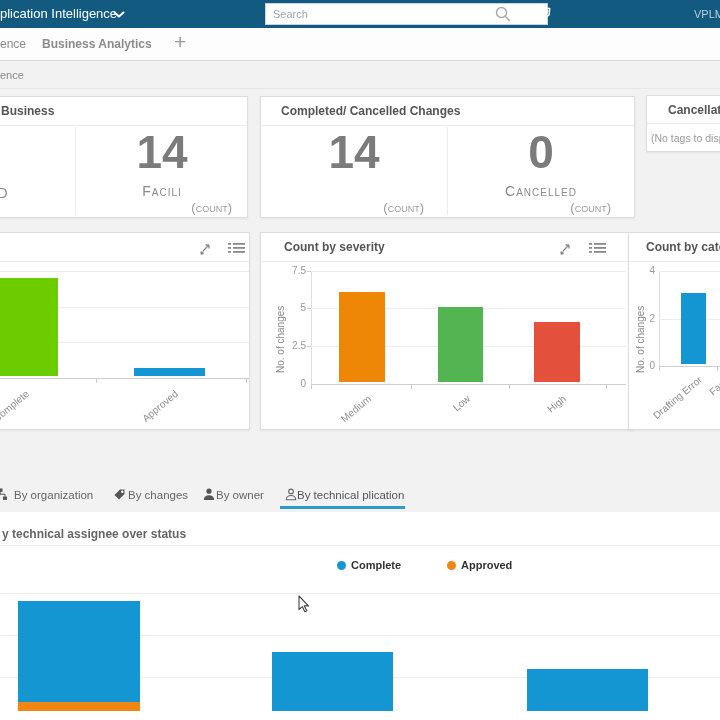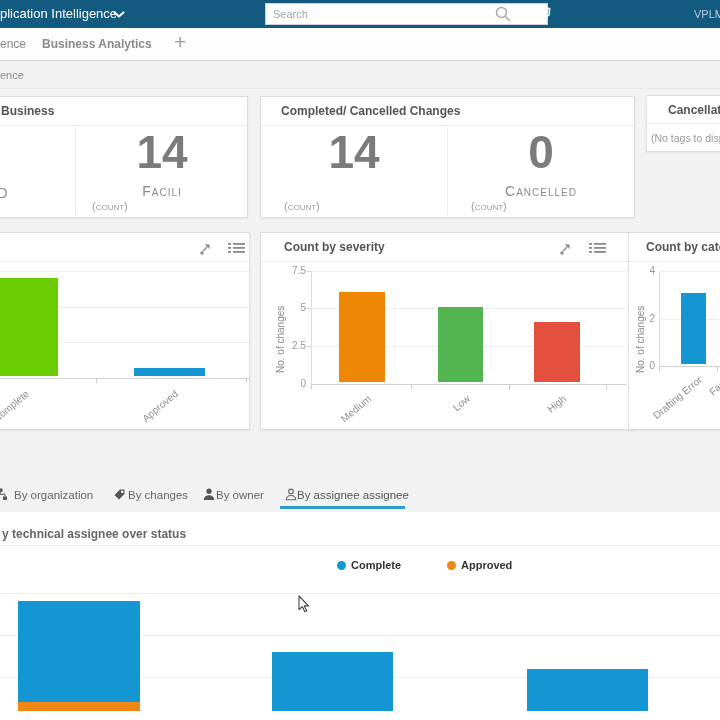--- a/index.html
+++ b/index.html
@@ -24,21 +24,21 @@
   .breadcrumb{position:absolute;left:0;top:69px;font-size:11px;color:#8a8a8a;white-space:nowrap;}
   .head-divider{position:absolute;left:0;top:88px;width:720px;height:1px;background:#e7e7e7;}
 
   
   .card{position:absolute;background:#fff;border:1px solid #ddd;box-shadow:0 1px 2px rgba(0,0,0,.06);box-sizing:border-box;}
   .card-hd{position:absolute;left:0;top:0;right:0;height:28px;border-bottom:1px solid #ececec;}
   .card-title{position:absolute;top:7px;font-size:12px;font-weight:bold;color:#555;white-space:nowrap;}
   .vdiv{position:absolute;top:30px;bottom:2px;width:1px;background:#ececec;}
   .bignum{position:absolute;font-size:46px;font-weight:bold;color:#7b7b7b;line-height:1;text-align:center;}
   .metric-label{position:absolute;font-variant:small-caps;letter-spacing:1px;font-size:14px;color:#8a8a8a;text-align:center;white-space:nowrap;}
-  .metric-sub{position:absolute;font-variant:small-caps;font-size:11px;color:#9a9a9a;text-align:left;white-space:nowrap;}
+  .metric-sub{position:absolute;font-variant:small-caps;font-size:13px;color:#9a9a9a;text-align:right;white-space:nowrap;}
   .empty-text{position:absolute;font-size:10.5px;color:#9a9a9a;white-space:nowrap;}
 
   
   .gl{position:absolute;height:1px;background:#eeeeee;}
   .baseline{position:absolute;height:1px;background:#cfcfcf;}
   .vaxis{position:absolute;width:1px;background:#ddd;}
   .tick{position:absolute;width:1px;height:4px;background:#ccc;}
   .ytick-dash{position:absolute;width:4px;height:1px;background:#ccc;}
   .ytick{position:absolute;font-size:10px;color:#999;text-align:right;width:20px;}
   .ylabel{position:absolute;font-size:10px;color:#8a8a8a;white-space:nowrap;transform:rotate(-90deg);transform-origin:left top;}
@@ -232,21 +232,21 @@
   <div class="ftab" style="left:128px;">By changes</div>
   <svg class="ftab-icon" style="left:203px;" width="12" height="13">
       <circle cx="6" cy="3.2" r="2.6" fill="#555"></circle>
       <path d="M0.8 12 a5.2 4.8 0 0 1 10.4 0 z" fill="#555"></path>
     </svg>
   <div class="ftab" style="left:216px;">By owner</div>
   <svg class="ftab-icon" style="left:285px;" width="12" height="13">
       <circle cx="6" cy="3.4" r="2.3" fill="none" stroke="#666" stroke-width="1.1"></circle>
       <path d="M1.3 11.8 a4.7 4.3 0 0 1 9.4 0 z" fill="none" stroke="#666" stroke-width="1.1"></path>
     </svg>
-  <div class="ftab" style="left:297px;color:#555;">By assignee assignee</div>
+  <div class="ftab" style="left:297px;color:#555;">By technical plication</div>
   <div class="ftab-underline"></div>
 
   <div class="bottom-card">
     <div class="section-title">y technical assignee over status</div>
     <div class="section-divider"></div>
     <div class="legend-item" style="left:337px;">
       <span class="legend-dot" style="left:0;background:#1496D2;"></span>
       <span class="legend-label">Complete</span>
     </div>
     <div class="legend-item" style="left:447px;">

